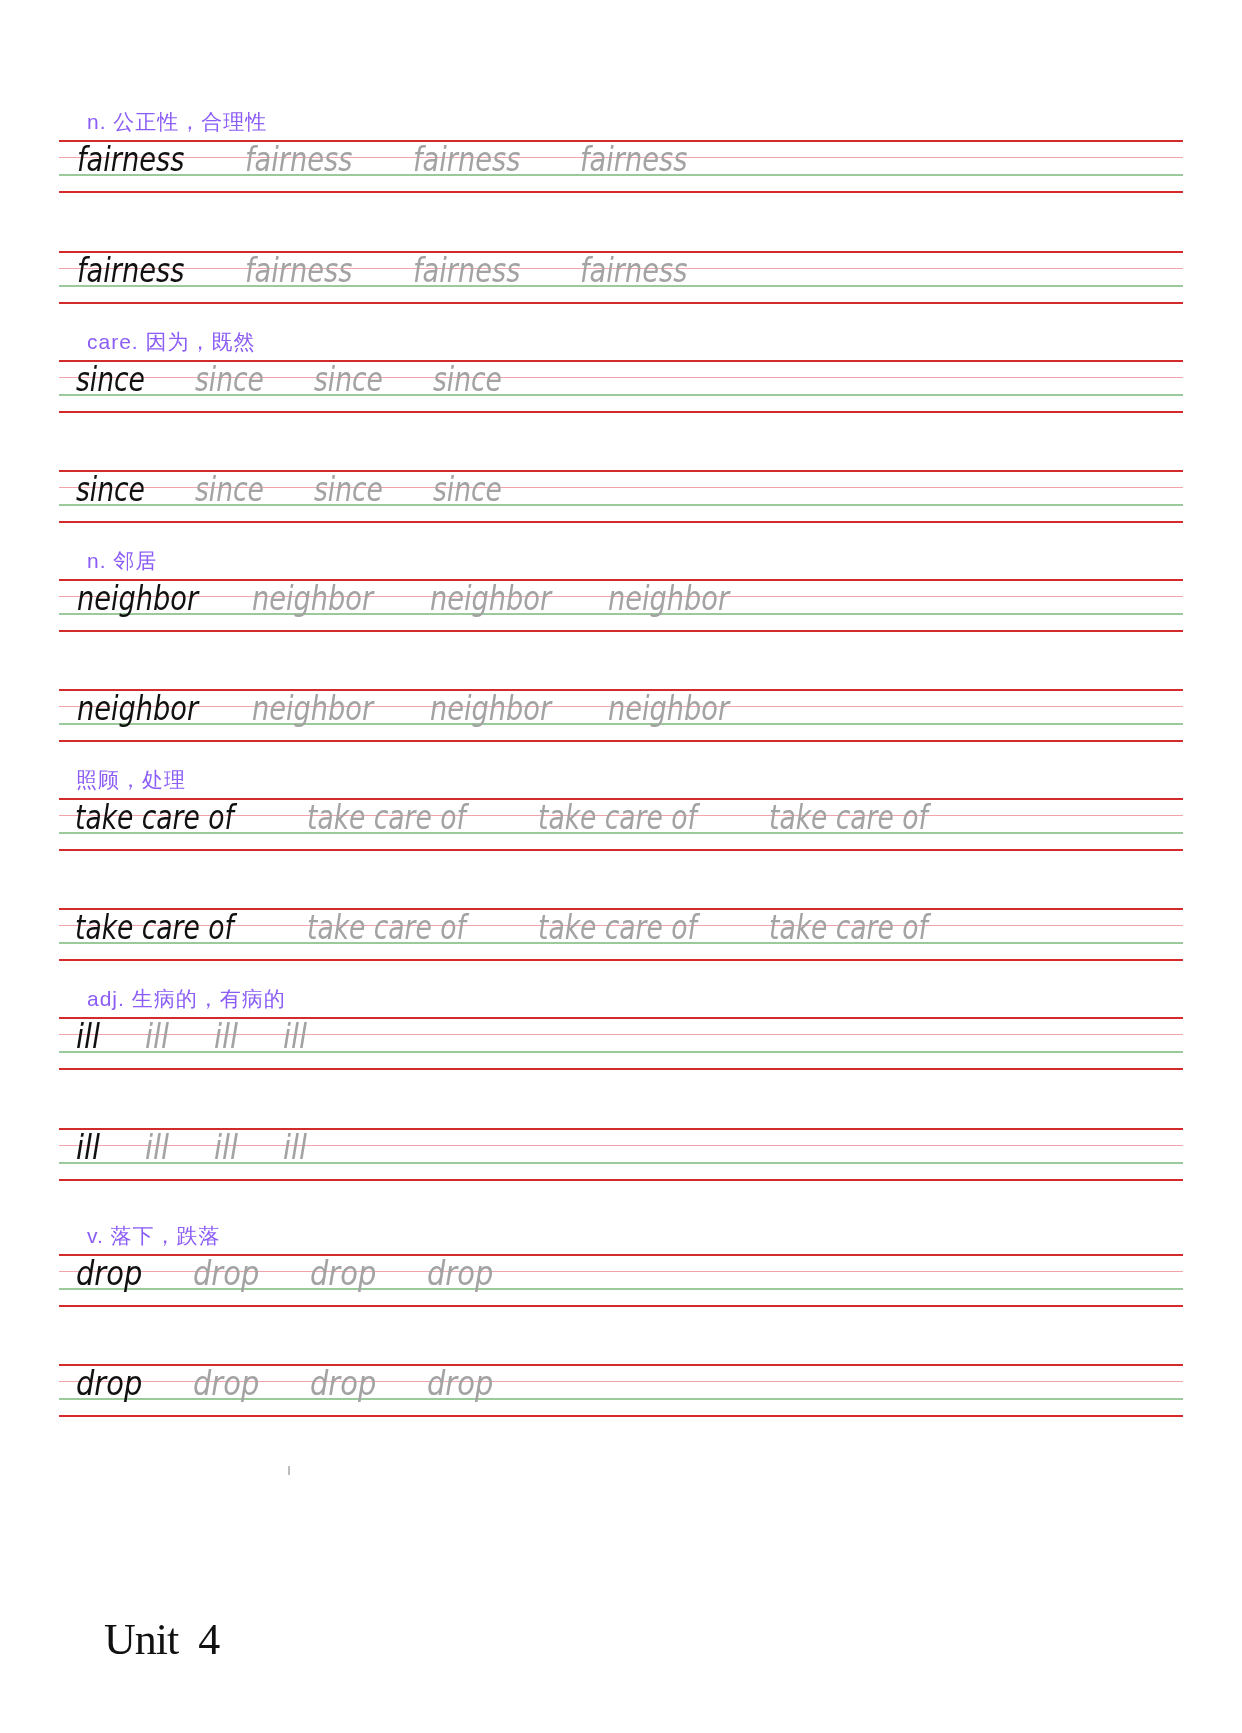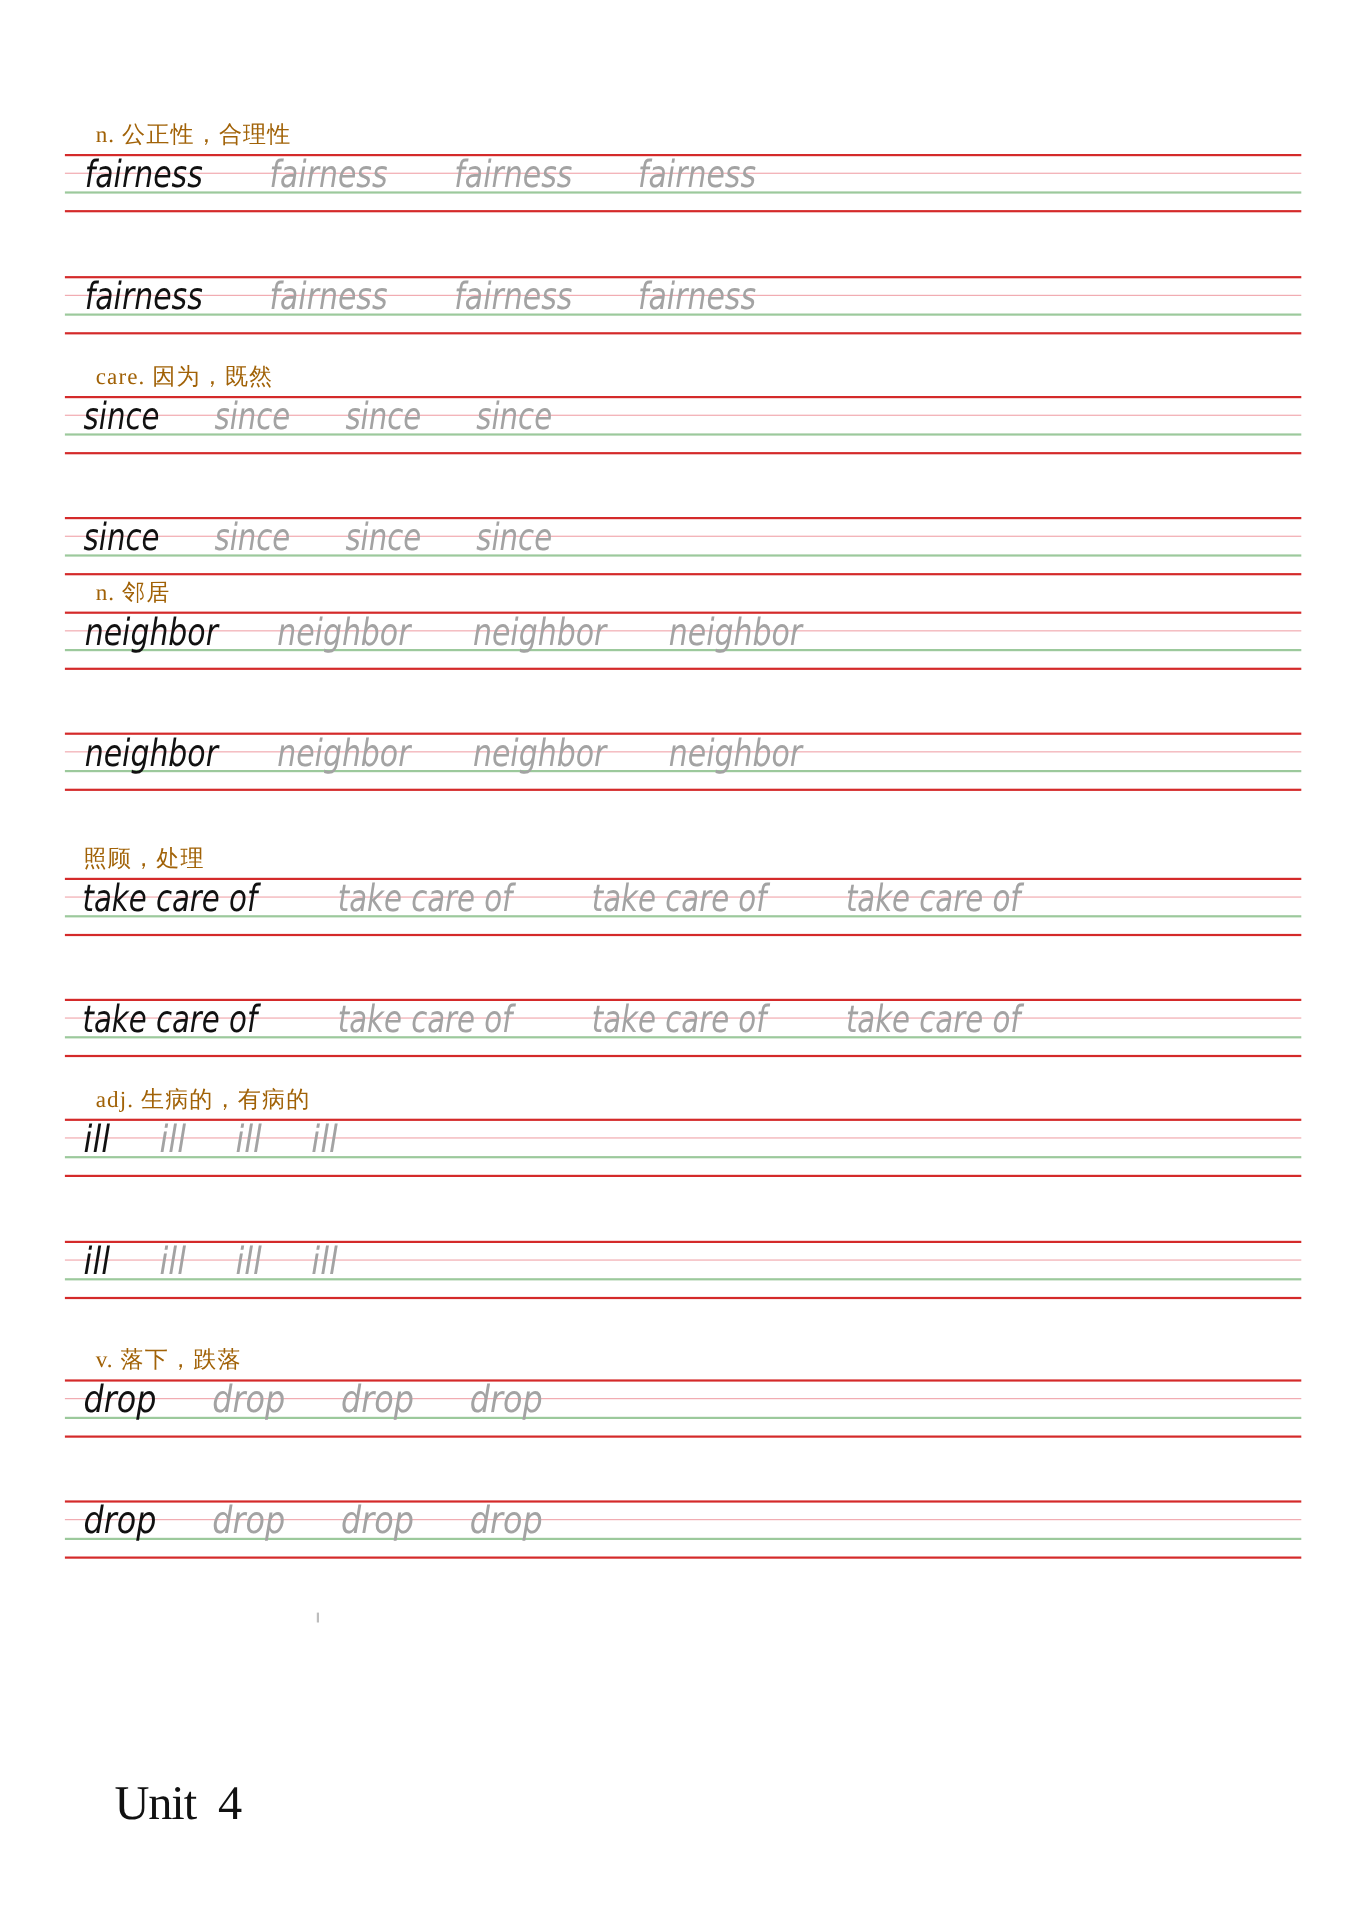--- a/index.html
+++ b/index.html
@@ -1,18 +1,18 @@
 <!DOCTYPE html>
 <html><head>
 <meta charset="utf-8">
 <style>
   html, body { margin:0; padding:0; background:#ffffff; }
   body { width:1242px; height:1733px; position:relative; overflow:hidden; font-family:"DejaVu Serif", serif; }
   .entry { position:absolute; left:0; width:1242px; height:220px; }
-  .label { position:absolute; left:87px; top:-32px; font-family:Liberation Serif, serif; font-size:21px; color:#a16207; white-space:nowrap; letter-spacing:1px; }
+  .label { position:absolute; left:87px; top:-32px; font-family:Liberation Sans, sans-serif; font-size:21px; color:#8b5cf6; white-space:nowrap; letter-spacing:1px; }
   .label.nopos { left:76px; }
   .line-block { position:absolute; left:59px; width:1124px; height:47px; }
   .ln { position:absolute; left:0; width:100%; }
   .ln.red { height:2px; background:#d42a2a; }
   .ln.pink { height:1px; background:#f0a4aa; }
   .ln.green { height:2px; background:#9cc99c; }
   .words { position:absolute; left:0; top:0; width:100%; height:52px; }
   .word { position:absolute; top:2px; font-family:"DejaVu Sans", sans-serif; font-style:oblique; font-size:34px; line-height:34px; white-space:nowrap; transform-origin:left top; }
   .word.model { color:#111; }
   .word.trace { color:#a3a3a3; font-weight:normal; }
@@ -71,21 +71,21 @@
       <div class="ln red" style="top:51px;"></div>
     <div class="words">
       <span class="word model" style="left:17px; transform:scaleX(0.78);">since</span>
       <span class="word trace" style="left:136px; transform:scaleX(0.78);">since</span>
       <span class="word trace" style="left:255px; transform:scaleX(0.78);">since</span>
       <span class="word trace" style="left:374px; transform:scaleX(0.78);">since</span>
     </div>
   </div>
 </div>
 
-<div class="entry" style="top:556px;">
+<div class="entry" style="top:579px;">
   <div class="label">n. 邻居</div>
   <div class="line-block" style="top:0;">
     <div class="ln red" style="top:0;"></div>
       <div class="ln pink" style="top:17px;"></div>
       <div class="ln green" style="top:34px;"></div>
       <div class="ln red" style="top:51px;"></div>
     <div class="words">
       <span class="word model" style="left:18px; transform:scaleX(0.80);">neighbor</span>
       <span class="word trace" style="left:193px; transform:scaleX(0.80);">neighbor</span>
       <span class="word trace" style="left:371px; transform:scaleX(0.80);">neighbor</span>

